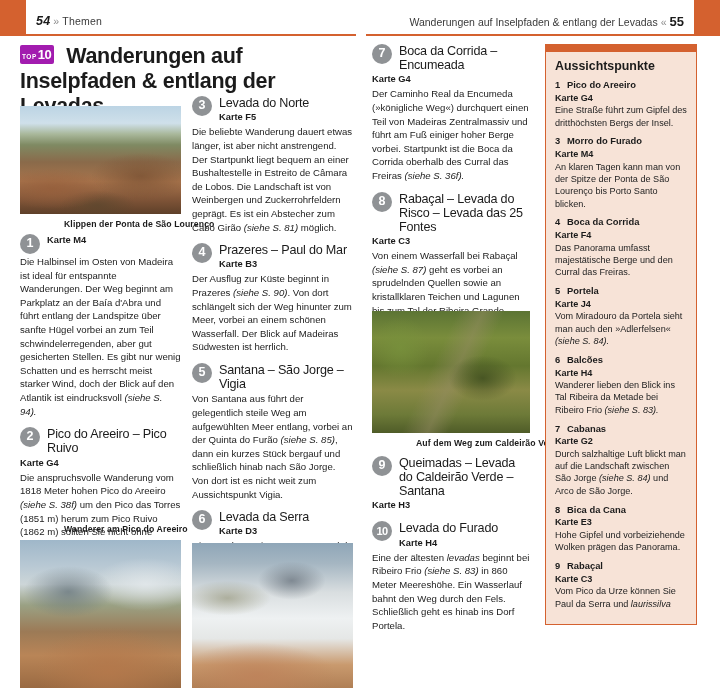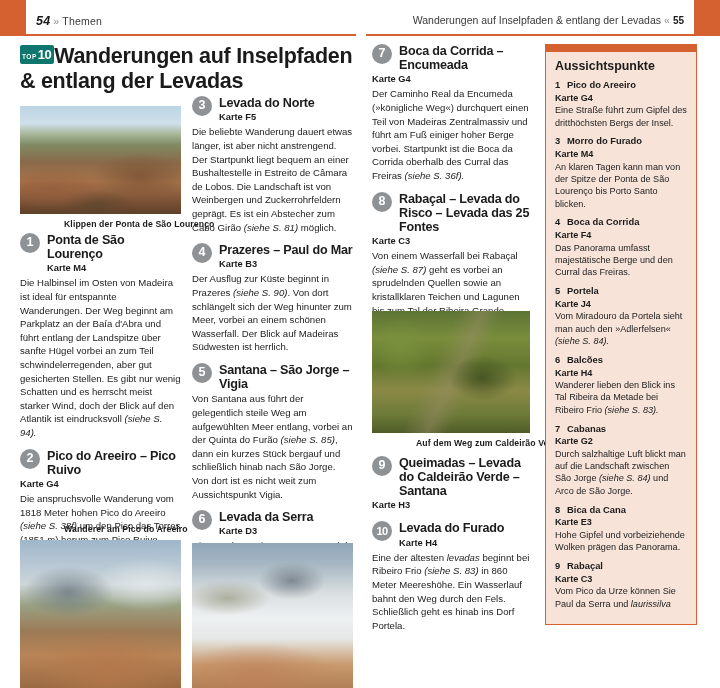--- a/index.html
+++ b/index.html
@@ -33,33 +33,33 @@
     position: absolute; left: 36px; top: 14px;
     font-size: 10.5px; color: #3a3a3a; letter-spacing: .2px;
     white-space: nowrap;
   }
   .hdr-left-txt .pg { font-weight: bold; font-size: 12.5px; color:#1b1b1b;font-style:italic; }
   .hdr-left-txt .chev { color:#8d8d8d; padding:0 3px; }
   .hdr-right-txt {
     position: absolute; right: 36px; top: 14px;
     font-size: 10.5px; color: #3a3a3a; white-space: nowrap;
   }
-  .hdr-right-txt .pg { font-weight: bold; font-size: 10px; color:#1b1b1b; }
+  .hdr-right-txt .pg { font-weight: bold; font-size: 13px; color:#1b1b1b; }
   .hdr-right-txt .chev { color:#8d8d8d; padding:0 3px; }
 
   
   .title-wrap {
     position: absolute; left: 20px; top: 44px; width: 340px;
   }
   .top10 {
     display: inline-block; vertical-align: 4px;
-    background: #0f766e; color: #fff;
+    background: #a21caf; color: #fff;
     font-size: 9px; font-weight: bold; line-height: 1;
     padding: 3px 3px 3px 2px; border-radius: 2px;
-    margin-right: 0; letter-spacing: .5px;
+    margin-right: 12px; letter-spacing: .5px;
   }
   .top10 .t { font-size: 6.5px; display:inline-block; transform: scaleY(1.15); padding-right:1px;}
   .top10 .n { font-size: 13px; font-weight: bold; letter-spacing: -.5px;}
   h1.maintitle {
     display: inline;
     font-size: 21.5px; font-weight: bold; color: #1b1b1b;
     line-height: 1.16; letter-spacing: -.3px;
   }
 
   
@@ -71,21 +71,21 @@
   .badge {
     position: absolute; left: 0; top: 0;
     width: 20px; height: 20px; border-radius: 50%;
     background: #8f9295; color: #fff;
     font-size: 12.5px; font-weight: bold;
     display: flex; align-items: center; justify-content: center;
     font-family: "Liberation Sans", sans-serif;
   }
   .badge.wide { font-size: 11px; letter-spacing: -.5px; }
   .entry-title {
-    font-size: 12.6px; font-weight: bold; color: #1b1b1b;
+    font-size: 12.6px; font-weight: normal; color: #1b1b1b;
     line-height: 1.12; letter-spacing: -.2px;
   }
   .karte {
     font-size: 9.3px; font-weight: bold; color: #1b1b1b;
     margin-top: 1px;
   }
   .karte.full { padding-left: 0; }
   .entry-body { margin-top: 1px; text-align: left; }
   .entry-body i { font-style: italic; }
 
@@ -193,21 +193,20 @@
   <div class="photo" style="left:20px; top:106px; width:161px; height:108px;">
     <div class="ph-cliffs"></div>
   </div>
   <div class="caption" style="position:absolute; left:20px; top:219px; width:165px;">Klippen der Ponta de São Lourenço</div>
 
   <div class="col" style="left:20px; top:233px; width:161px;">
 
     <div class="entry">
       <div class="entry-head">
         <div class="badge">1</div>
-        <div class="entry-title">Ponta de São Lourenço</div>
         <div class="karte">Karte M4</div>
       </div>
       <div class="entry-body"><span>Die Halbinsel im Osten von Madeira ist ideal für entspannte Wanderungen. Der Weg beginnt am Parkplatz an der Baía d'Abra und führt entlang der Landspitze über sanfte Hügel vorbei an zum Teil schwindelerregenden, aber gut gesicherten Stellen. Es gibt nur wenig Schatten und es herrscht meist starker Wind, doch der Blick auf den Atlantik ist eindrucksvoll </span><i>(siehe S. 94).</i></div>
     </div>
 
     <div class="entry">
       <div class="entry-head">
         <div class="badge">2</div>
         <div class="entry-title">Pico do Areeiro – Pico Ruivo</div>
       </div>

